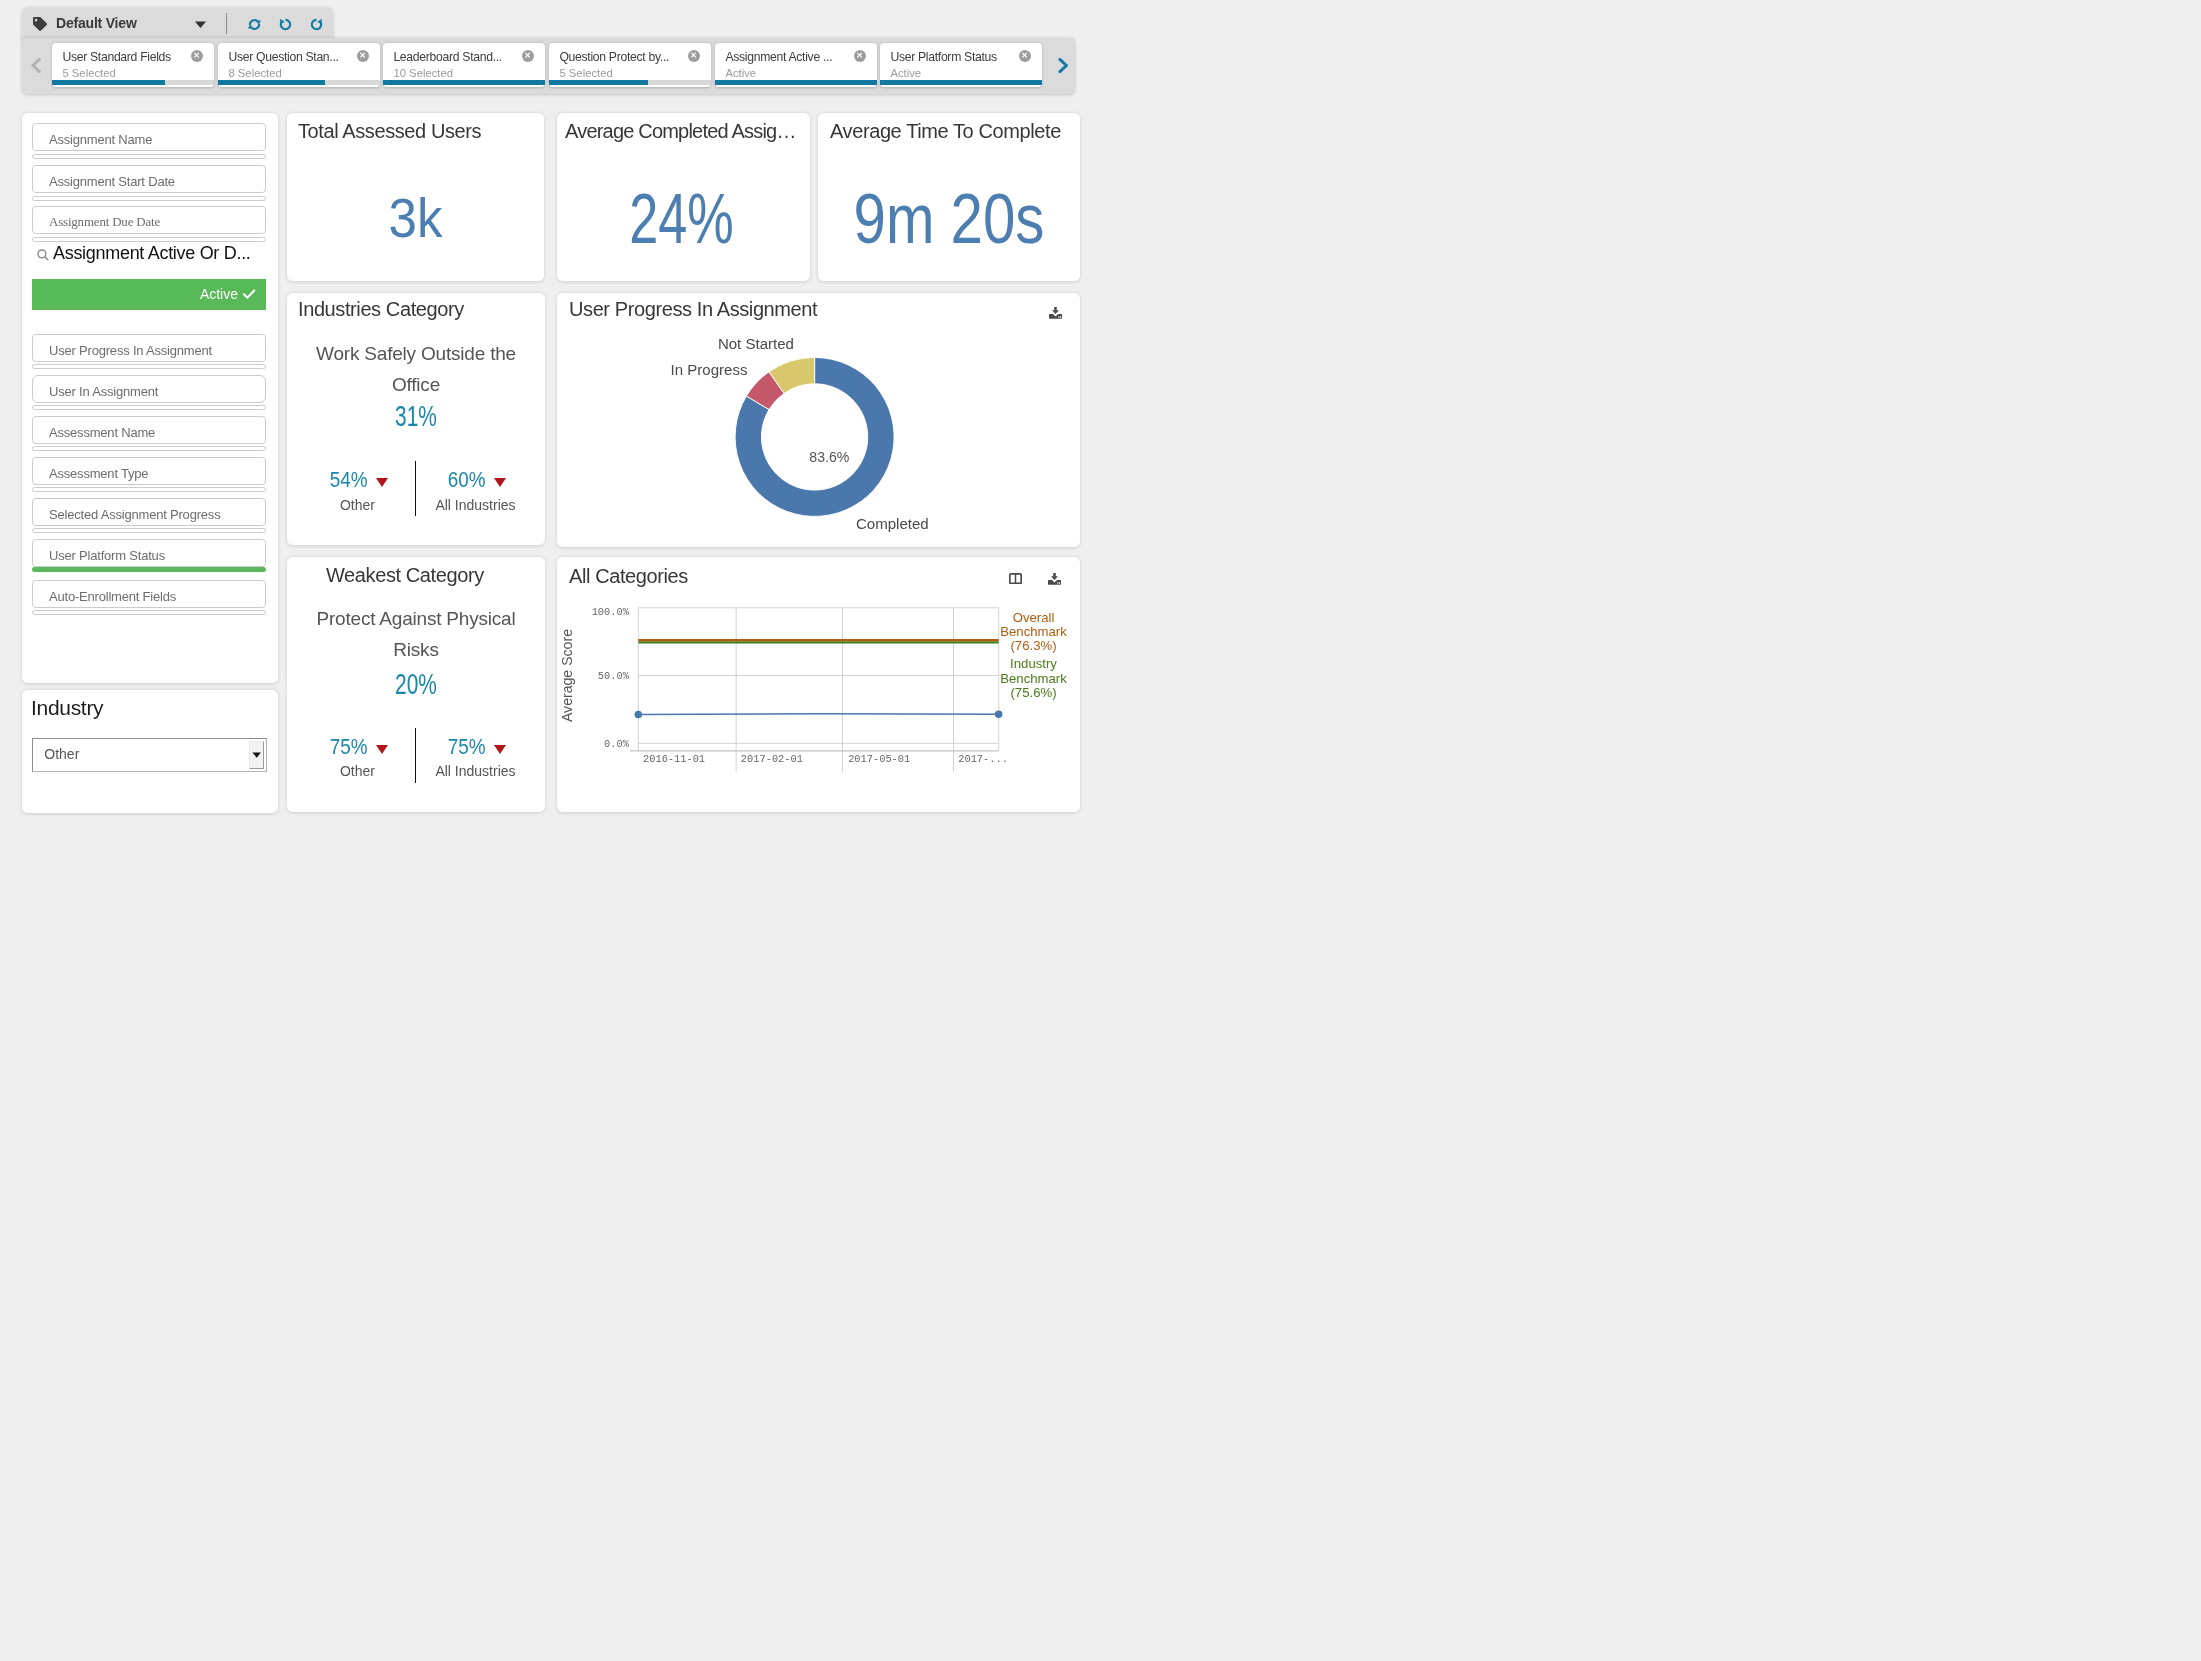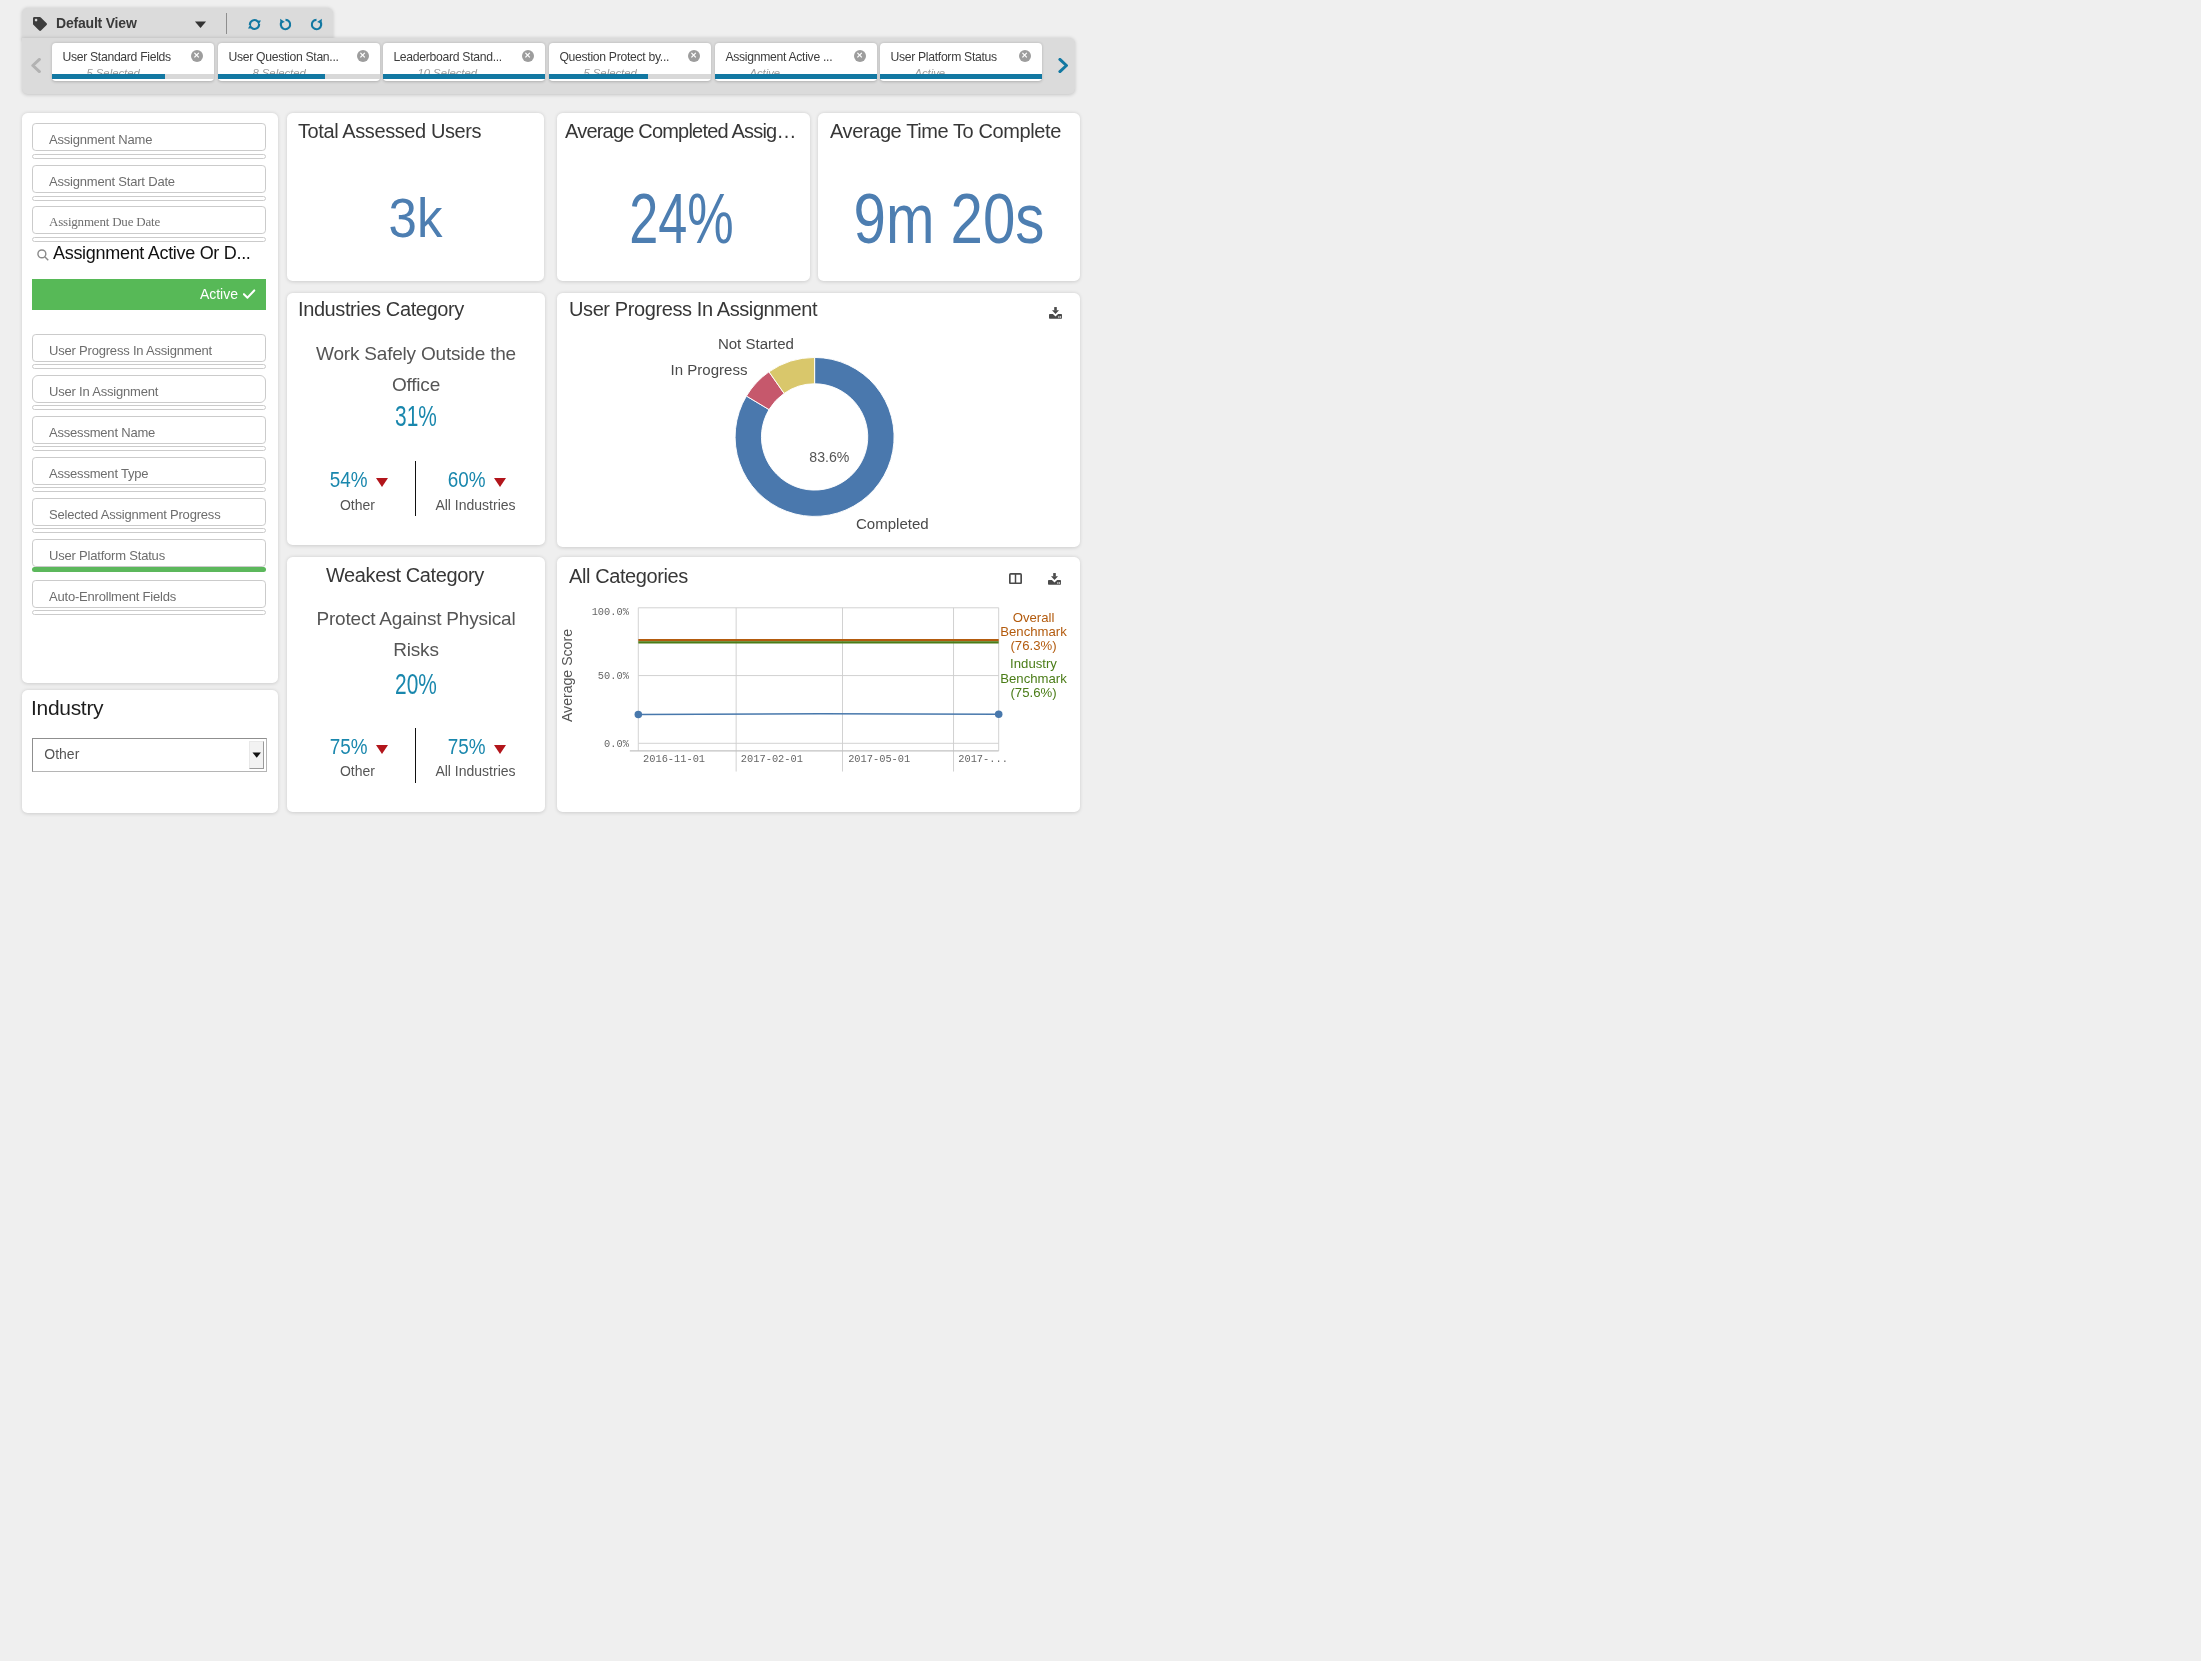--- a/index.html
+++ b/index.html
@@ -41,23 +41,23 @@
 </svg>
 
 <svg class="abs" style="left:30px;top:58px;" width="11.3" height="15" viewBox="0 0 12 16">
     <path d="M10 1.5 L3 8 L10 14.5" fill="none" stroke="#b2b2b2" stroke-width="3.2" stroke-linecap="round" stroke-linejoin="round"></path>
   </svg>
 <svg class="abs" style="left:1058px;top:58px;" width="11.3" height="15" viewBox="0 0 12 16">
     <path d="M2 1.5 L9 8 L2 14.5" fill="none" stroke="#1278a2" stroke-width="3.2" stroke-linecap="round" stroke-linejoin="round"></path>
   </svg>
 
 <style>
-.tab{position:absolute;top:43px;width:162px;height:38px;background:#fff;border-radius:3.8px;box-shadow:0 0.9px 2.8px rgba(0,0,0,0.2);}
+.tab{position:absolute;top:43px;width:162px;height:44px;background:#fff;border-radius:3.8px;box-shadow:0 0.9px 2.8px rgba(0,0,0,0.2);}
 .tab .tt{position:absolute;left:10.4px;top:6.6px;width:121px;font-size:12.2px;letter-spacing:-0.3px;color:#3d3d3d;white-space:nowrap;overflow:hidden;}
-.tab .ts{position:absolute;left:10.4px;top:23.5px;font-size:11.3px;font-style:italic;color:#9b9b9b;margin-left:24px;}
+.tab .ts{position:absolute;left:10.4px;top:23.5px;font-size:11.3px;color:#9b9b9b;}
 .tab .xc{position:absolute;right:11.3px;top:6.6px;width:12.2px;height:12.2px;border-radius:50%;background:#9d9d9d;}
 .tab .xc:before{content:"✕";position:absolute;left:0;top:1.4px;width:12.2px;text-align:center;font-size:8px;font-weight:bold;color:#fff;}
 .tab .bar{position:absolute;left:0;bottom:1.9px;height:4.7px;width:100%;background:#d8d8d8;}
 .tab .fill{position:absolute;left:0;bottom:1.9px;height:4.7px;background:#1278a2;}
 </style>
 <div class="tab" style="left:52px;">
   <div class="tt">User Standard Fields</div>
     <div class="xc"></div>
     <div class="ts">5 Selected</div>
   <div class="bar"></div>

